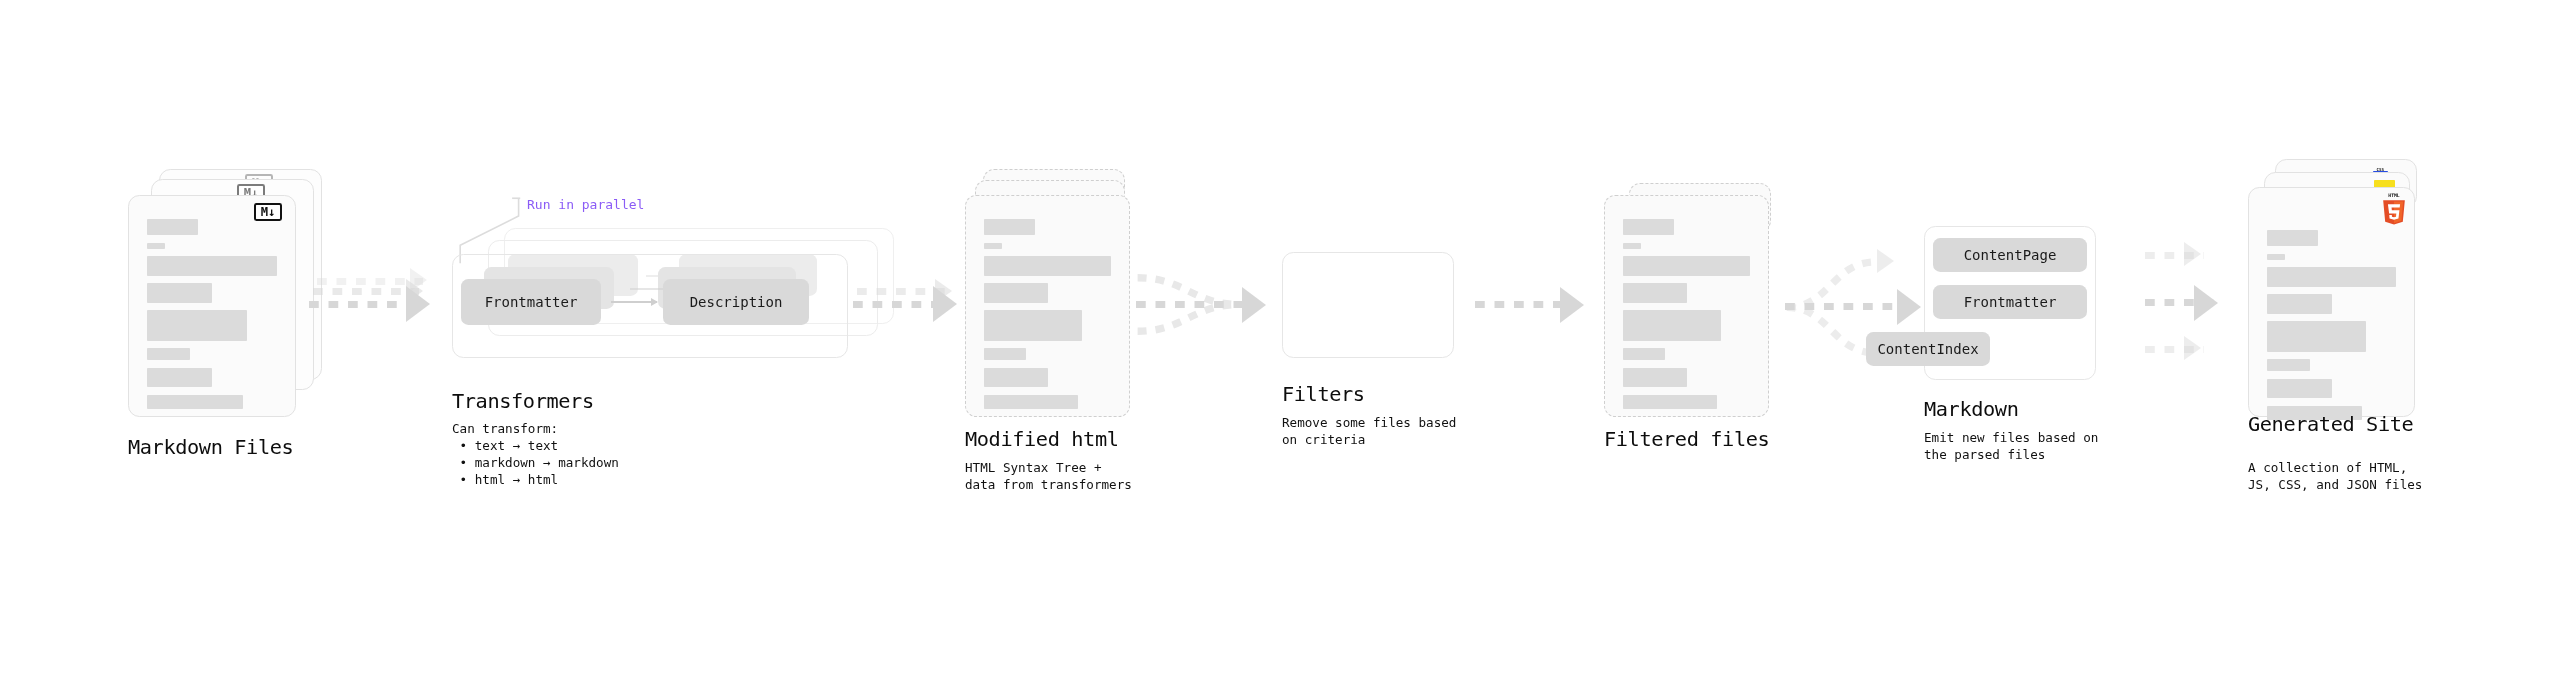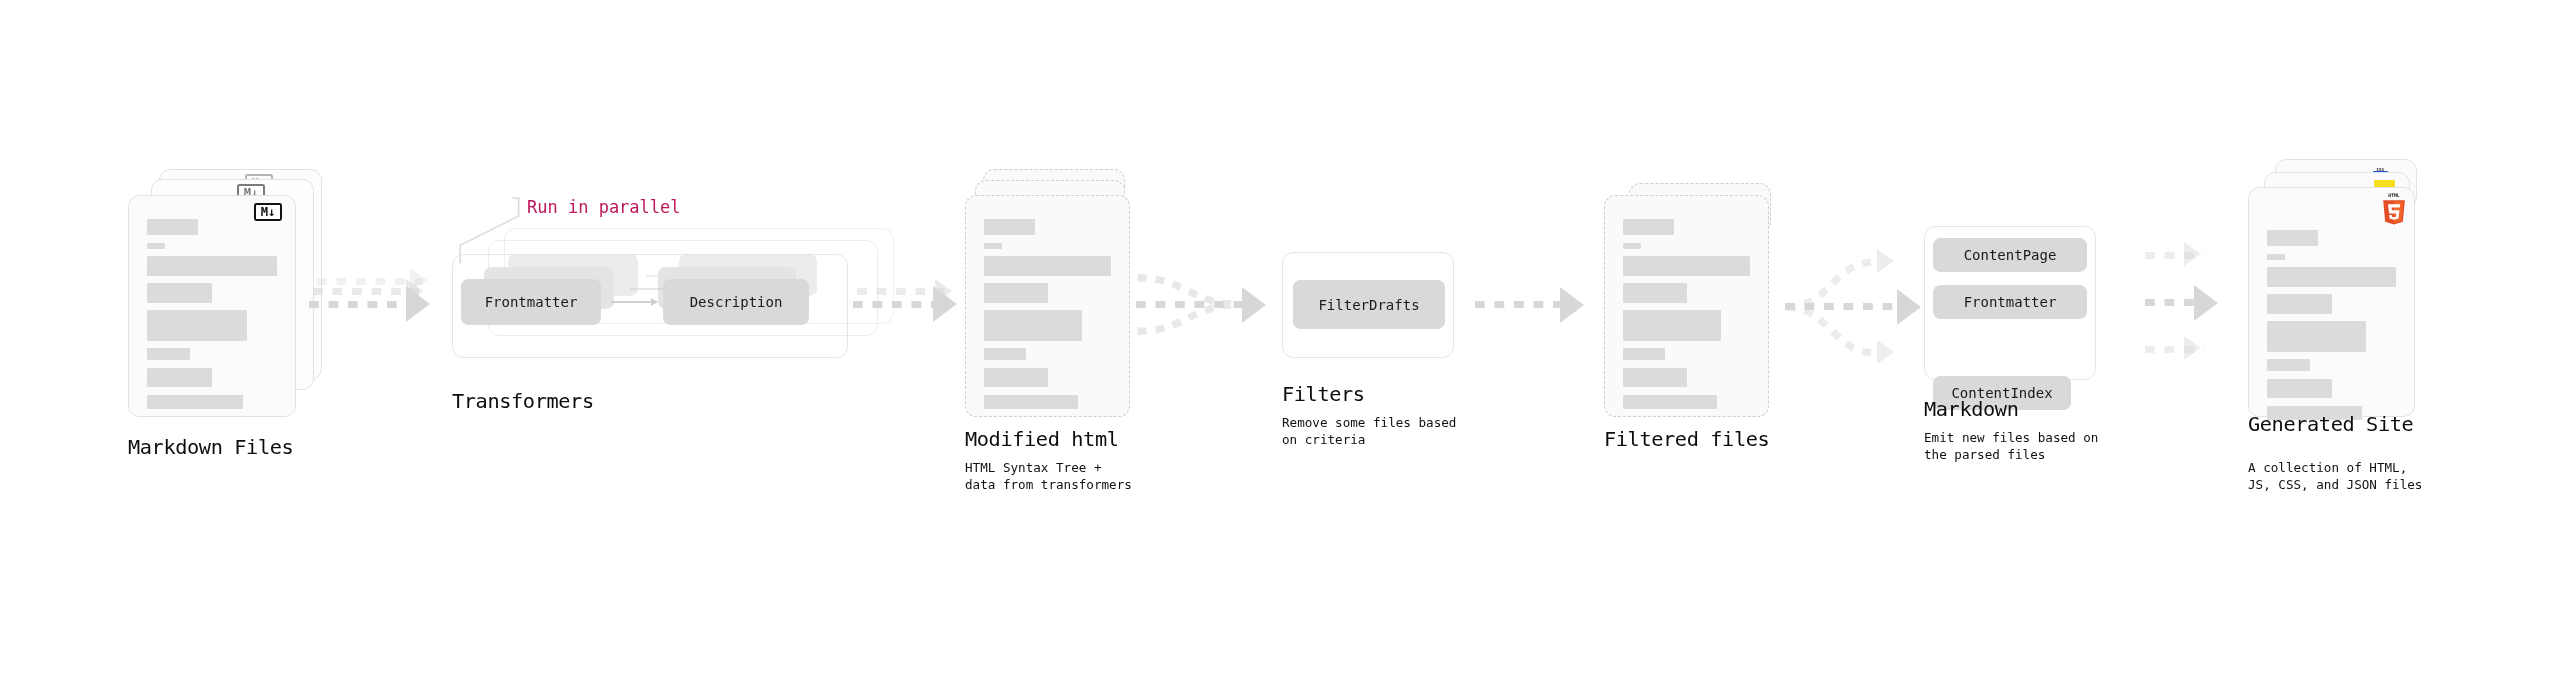--- a/index.html
+++ b/index.html
@@ -150,22 +150,22 @@
     left: 0; right: 0; top: -4.1px;
     font-size: 4.1px;
     color: #111;
     text-align: center;
     font-weight: bold;
   }
 
   
   .parallel-label {
     position: absolute;
-    font-size: 17px;
-    color: #be185d;
+    font-size: 13px;
+    color: #8b5cf6;
     white-space: nowrap;
   }
   .bracket { position: absolute; }
 
   .inner-arrow {
     position: absolute;
     height: 1.6px;
     background: #cfcfcf;
   }
   .inner-arrow::after {
@@ -232,20 +232,24 @@
     <div class="chip ghost1" style="left:484px; top:267px; width:130px; height:42px;">Frontmatter</div>
     <div class="chip ghost1" style="left:658px; top:267px; width:138px; height:42px;">Description</div>
     <div class="inner-arrow" style="left:630px; top:288px; width:42px; opacity:.5;"></div>
 
     <div class="groupbox" style="left:452px; top:254px; width:396px; height:104px;"></div>
     <div class="chip" style="left:461px; top:279px; width:140px; height:46px;">Frontmatter</div>
     <div class="chip" style="left:663px; top:279px; width:146px; height:46px;">Description</div>
     <div class="inner-arrow" style="left:611px; top:301px; width:46px;"></div>
   </div>
   <div class="title" style="left:452px; top:389px;">Transformers</div>
+  <div class="subtitle" style="left:452px; top:420px;">Can transform:
+ • text → text
+ • markdown → markdown
+ • html → html</div>
 
   <div class="arrow">
     <div class="dash" style="left:857px; top:288px; width:89px; opacity:.5;"></div>
     <div class="head sm" style="left:935px; top:279px; opacity:.5;"></div>
     <div class="dash" style="left:853px; top:301px; width:89px;"></div>
     <div class="head" style="left:933px; top:286px;"></div>
   </div>
 
   <div class="doc-stack">
     <div class="doc dashed" style="left:983px; top:169px; width:142px; height:57px;"></div>
@@ -270,21 +274,20 @@
   <div class="arrow">
     <svg style="position:absolute; left:1136px; top:268px;" width="154" height="73" viewBox="0 0 190 90">
       <path d="M 2 12 C 60 12, 70 45, 128 45" stroke="#e8e8e8" stroke-width="9" fill="none" stroke-dasharray="11 11" stroke-linecap="butt"></path>
       <path d="M 2 78 C 60 78, 70 45, 128 45" stroke="#e8e8e8" stroke-width="9" fill="none" stroke-dasharray="11 11" stroke-linecap="butt"></path>
     </svg>
     <div class="dash" style="left:1136px; top:301px; width:110px;"></div>
     <div class="head" style="left:1242px; top:287px;"></div>
   </div>
 
   <div class="groupbox" style="left:1282px; top:252px; width:172px; height:106px;"></div>
-  <div class="chip" style="left:1293px; top:280px; width:152px; height:49px;">FilterDrafts</div>
   <div class="title" style="left:1282px; top:382px;">Filters</div>
   <div class="subtitle" style="left:1282px; top:414px;">Remove some files based
 on criteria</div>
 
   <div class="arrow">
     <div class="dash" style="left:1475px; top:301px; width:98px;"></div>
     <div class="head" style="left:1560px; top:287px;"></div>
   </div>
 
   <div class="doc-stack">
@@ -311,21 +314,21 @@
     </svg>
     <div class="dash" style="left:1785px; top:303px; width:122px;"></div>
     <div class="head" style="left:1897px; top:289px;"></div>
     <div class="head sm" style="left:1877px; top:249px; opacity:.45;"></div>
     <div class="head sm" style="left:1877px; top:340px; opacity:.45;"></div>
   </div>
 
   <div class="groupbox" style="left:1924px; top:226px; width:172px; height:154px;"></div>
   <div class="chip" style="left:1933px; top:238px; width:154px; height:34px;">ContentPage</div>
   <div class="chip" style="left:1933px; top:285px; width:154px; height:34px;">Frontmatter</div>
-  <div class="chip" style="left:1933px; top:332px; width:138px; height:34px;margin-top:44px;">ContentIndex</div>
+  <div class="chip" style="left:1866px; top:332px; width:124px; height:34px;">ContentIndex</div>
   <div class="title" style="left:1924px; top:397px;">Markdown</div>
   <div class="subtitle" style="left:1924px; top:429px;">Emit new files based on
 the parsed files</div>
 
   <div class="arrow">
     <div class="dash" style="left:2145px; top:252px; width:59px; opacity:.45;"></div>
     <div class="head sm" style="left:2184px; top:242px; opacity:.45;"></div>
 
     <div class="dash" style="left:2145px; top:299px; width:69px;"></div>
     <div class="head" style="left:2194px; top:285px;"></div>

